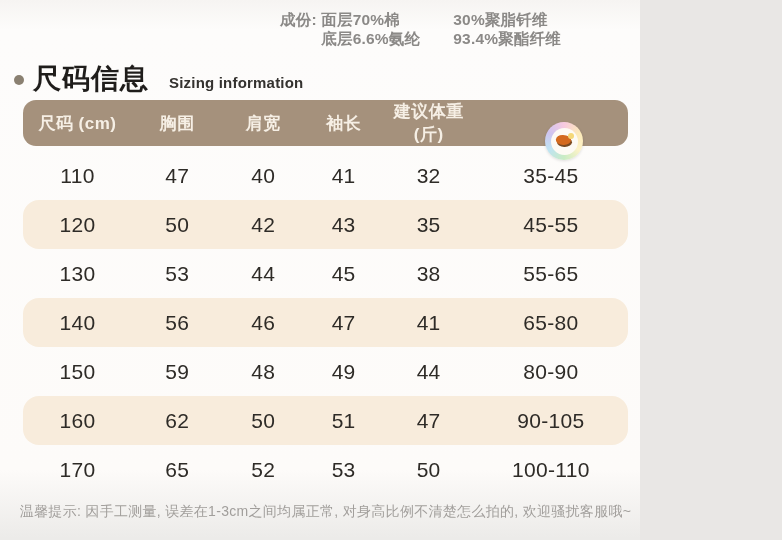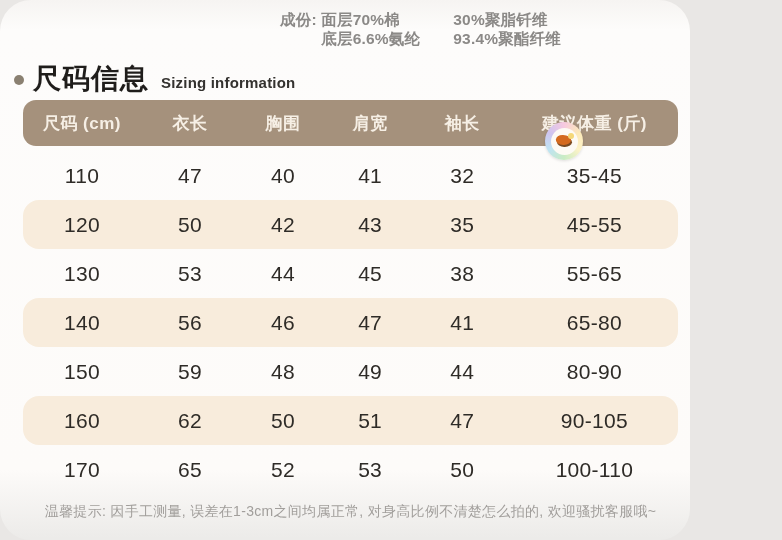--- a/index.html
+++ b/index.html
@@ -3,24 +3,23 @@
 <meta charset="utf-8">
 <style>
   html,body{margin:0;padding:0;}
   body{
     font-family:"Liberation Sans","DejaVu Sans",sans-serif;
     background:#e9e7e5;
     -webkit-font-smoothing:antialiased;
   }
   .page{
     position:relative;
-    width:690px;height:540px;
+    width:640px;height:540px;
     overflow:hidden;
     background:linear-gradient(180deg,#f6f4f2 0px,#fdfcfb 30px,#fdfbf9 470px,#ecebe9 538px);
-    border-radius:31px;
   }
 
   
   .composition{
     position:absolute;top:10px;left:280px;
     display:flex;align-items:flex-start;
     color:#8b8987;font-weight:700;font-size:15.5px;line-height:19px;
     letter-spacing:.2px;
   }
   .comp-label{white-space:pre;}
@@ -35,21 +34,21 @@
     display:flex;align-items:baseline;
   }
   .bullet{
     width:10px;height:10px;border-radius:50%;
     background:#8a8071;align-self:center;margin-right:9px;margin-top:2px;
   }
   .title-zh{
     font-size:28px;font-weight:700;color:#1f1d1b;letter-spacing:1px;
   }
   .title-en{
-    font-size:15px;font-weight:600;color:#34322f;margin-left:12px;letter-spacing:.2px;
+    font-size:15px;font-weight:600;color:#34322f;margin-left:20px;letter-spacing:.2px;
   }
 
   
   .size-table{
     position:absolute;left:23px;right:12px;top:100px;
   }
   .thead{
     display:grid;
     grid-template-columns:18% 15% 13.4% 13.2% 14.9% 25.5%;
     height:46px;
@@ -130,21 +129,20 @@
 
   <div class="section-title">
     <span class="bullet"></span>
     <span class="title-zh">尺码信息</span>
     <span class="title-en">Sizing information</span>
   </div>
 
   <div class="size-table">
     <div class="thead">
         <div class="tcell">尺码 (cm)</div>
-        <div class="tcell">衣长</div>
         <div class="tcell">胸围</div>
         <div class="tcell">肩宽</div>
         <div class="tcell">袖长</div>
         <div class="tcell">建议体重 (斤)</div>
       </div>
     <div class="tbody">
         <div class="trow">
           <div class="tcell">110</div>
           <div class="tcell">47</div>
           <div class="tcell">40</div>

